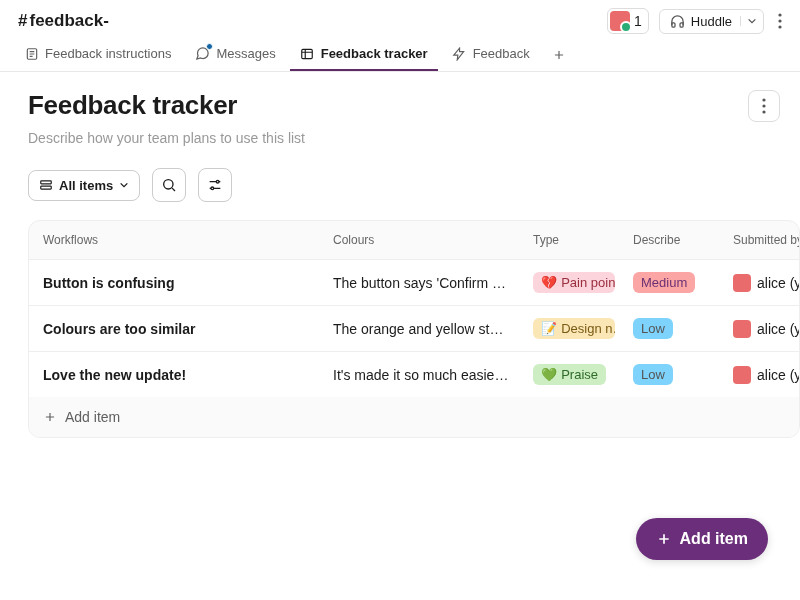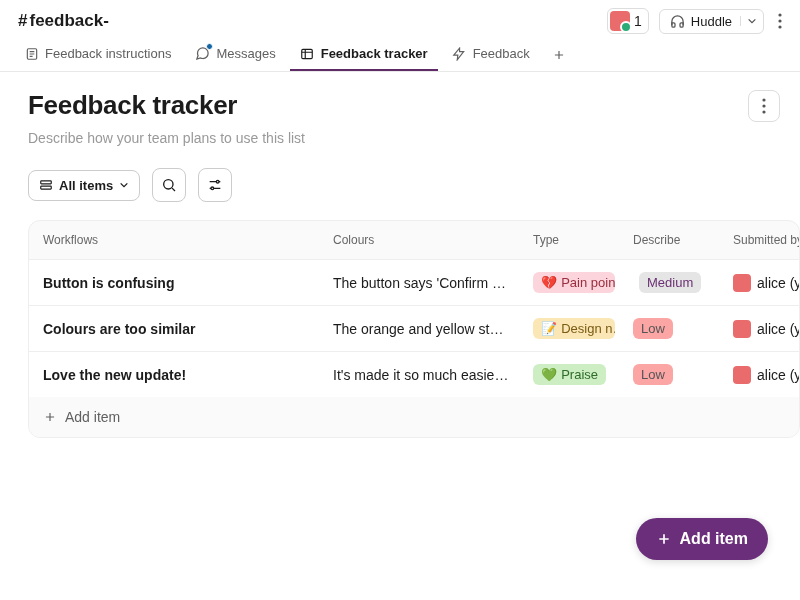--- a/index.html
+++ b/index.html
@@ -213,22 +213,22 @@
 }
 .tag-pain { background: #fbd5db; color: #9a2e3f; }
 .tag-design { background: #fbe7b5; color: #7a5a14; }
 .tag-praise { background: #cdeec3; color: #2f6b2a; }
 .sev {
   display: inline-block;
   padding: 3px 8px;
   border-radius: 6px;
   font-size: 13px;
 }
-.sev-med { background: #e5e5e5; color: #6b3173; margin-left: 6px; }
-.sev-low { background: #fca5a5; color: #555; }
+.sev-med { background: #fca5a5; color: #6b3173; }
+.sev-low { background: #7dd3fc; color: #555; }
 .user-cell {
   display: flex;
   align-items: center;
   gap: 6px;
   white-space: nowrap;
 }
 .user-avatar {
   width: 18px; height: 18px; border-radius: 4px; background: #e96b6b;
 }
 .add-item-row {

